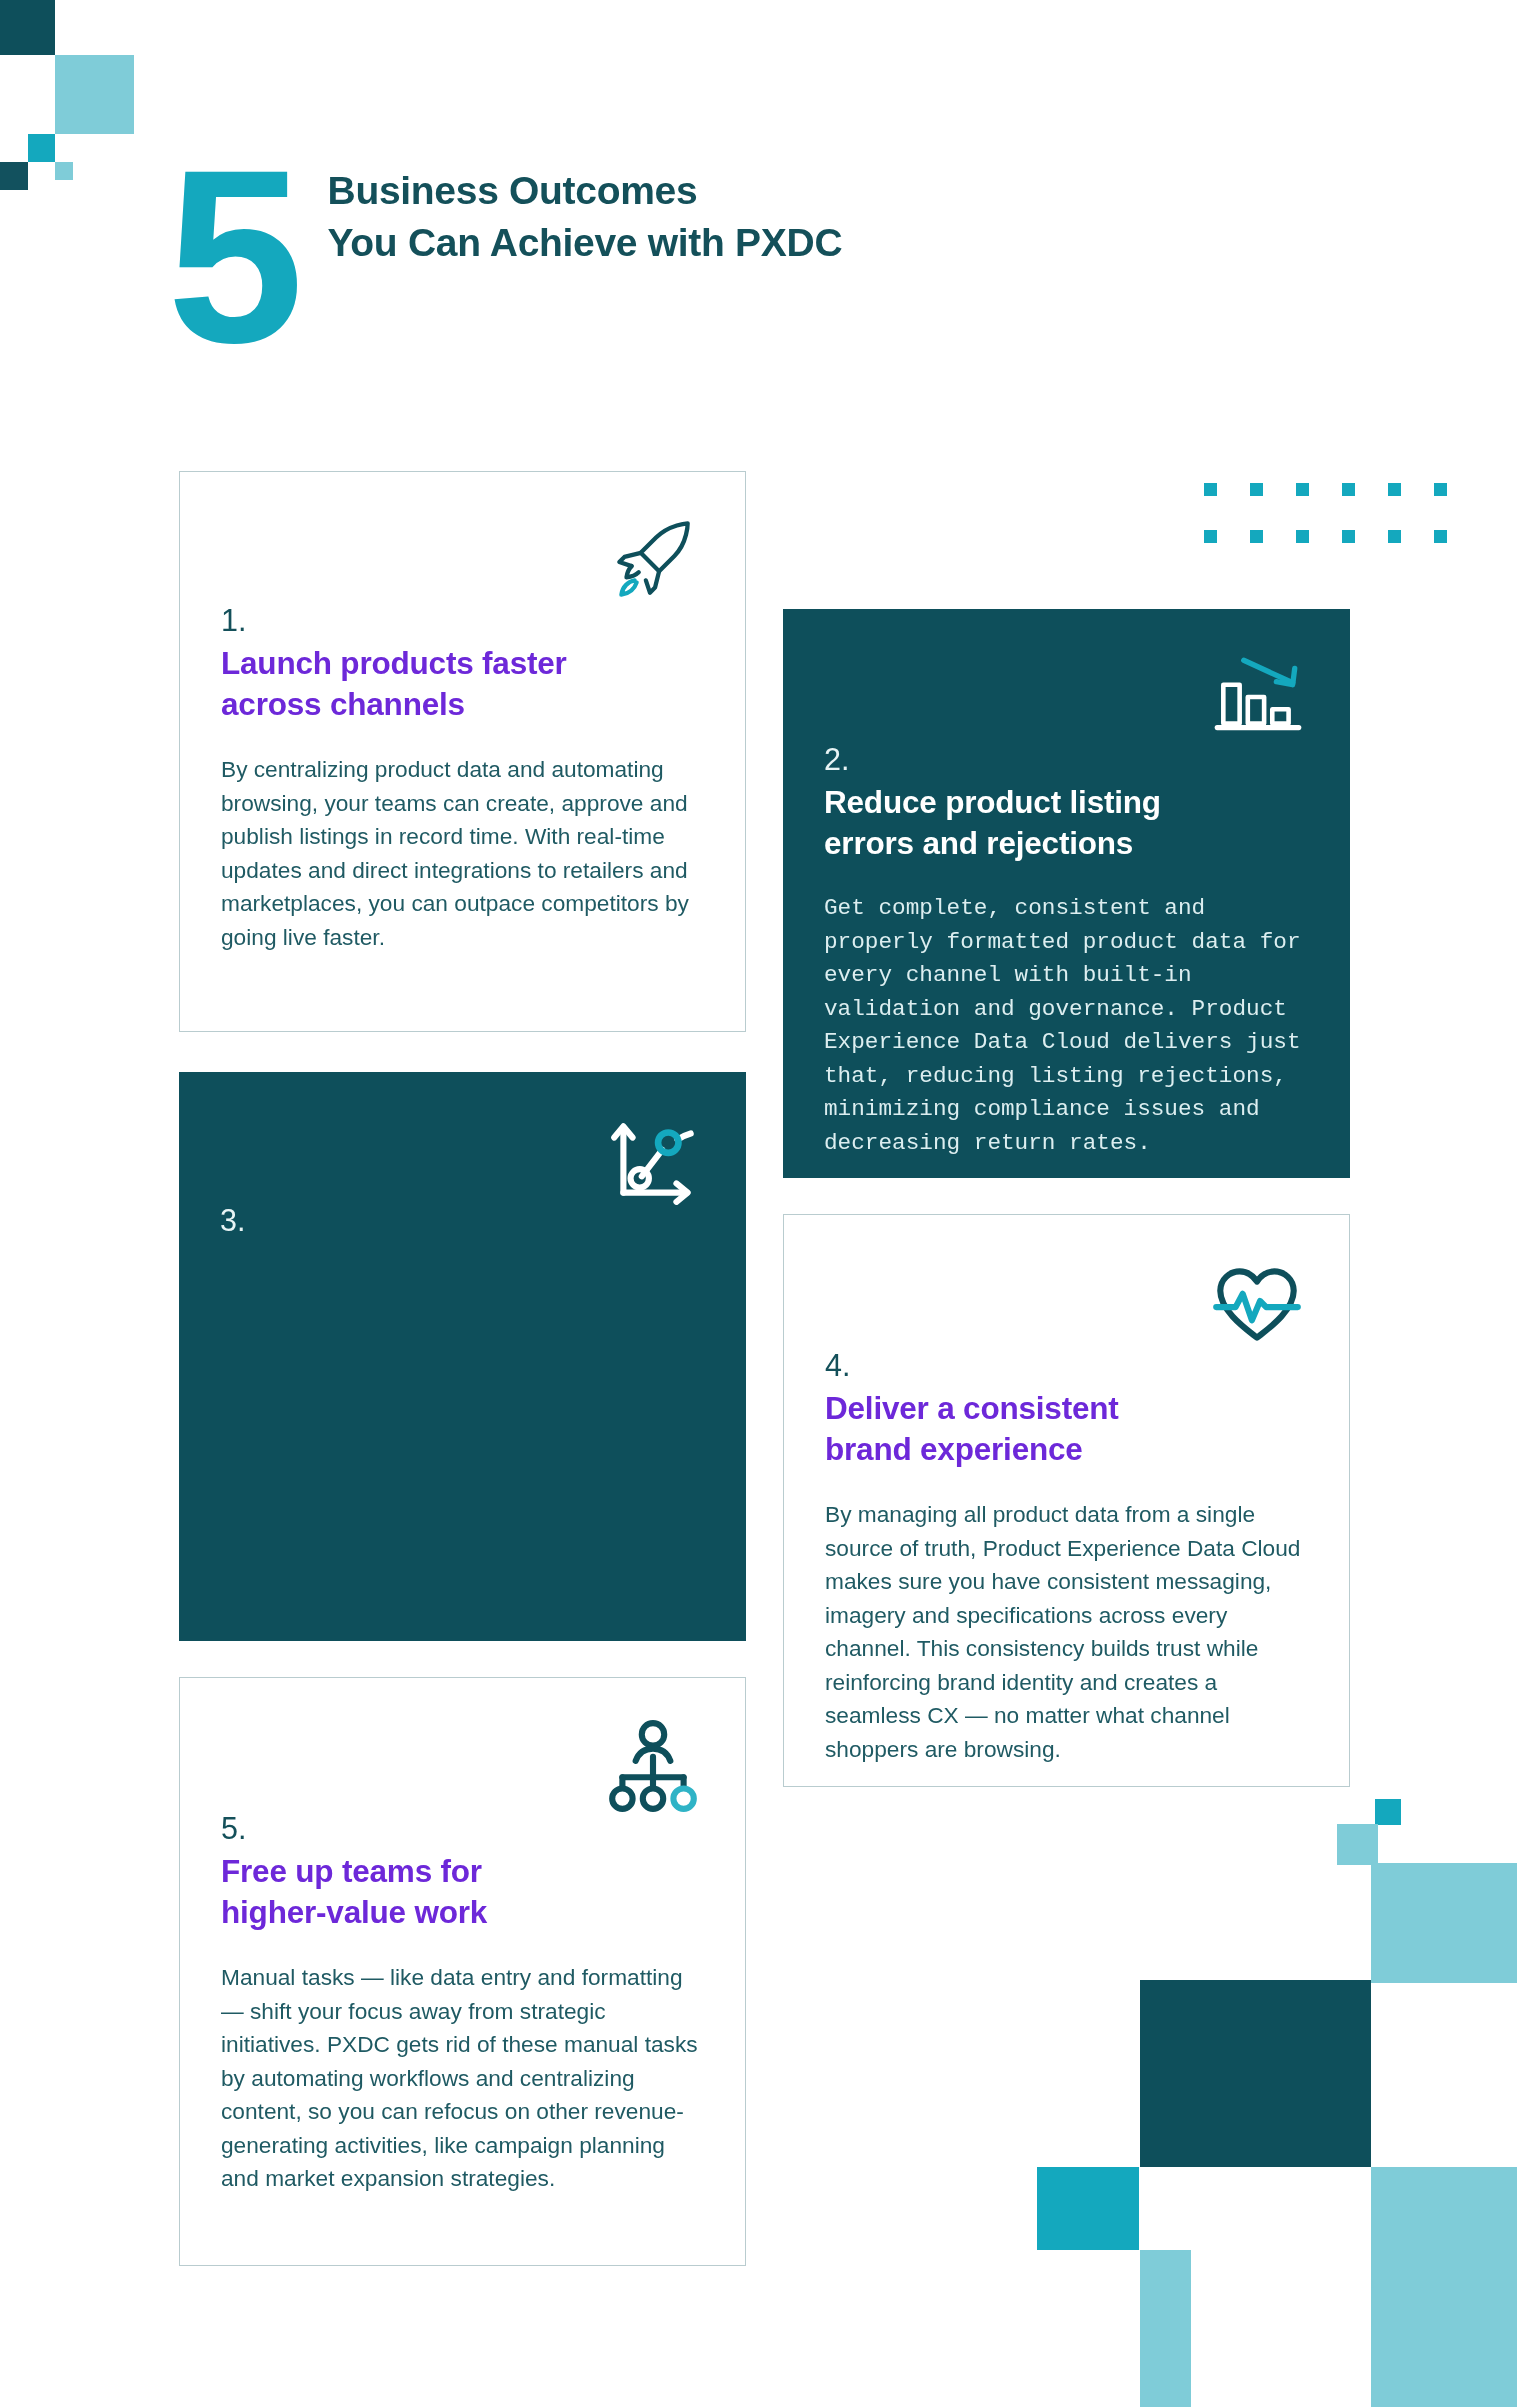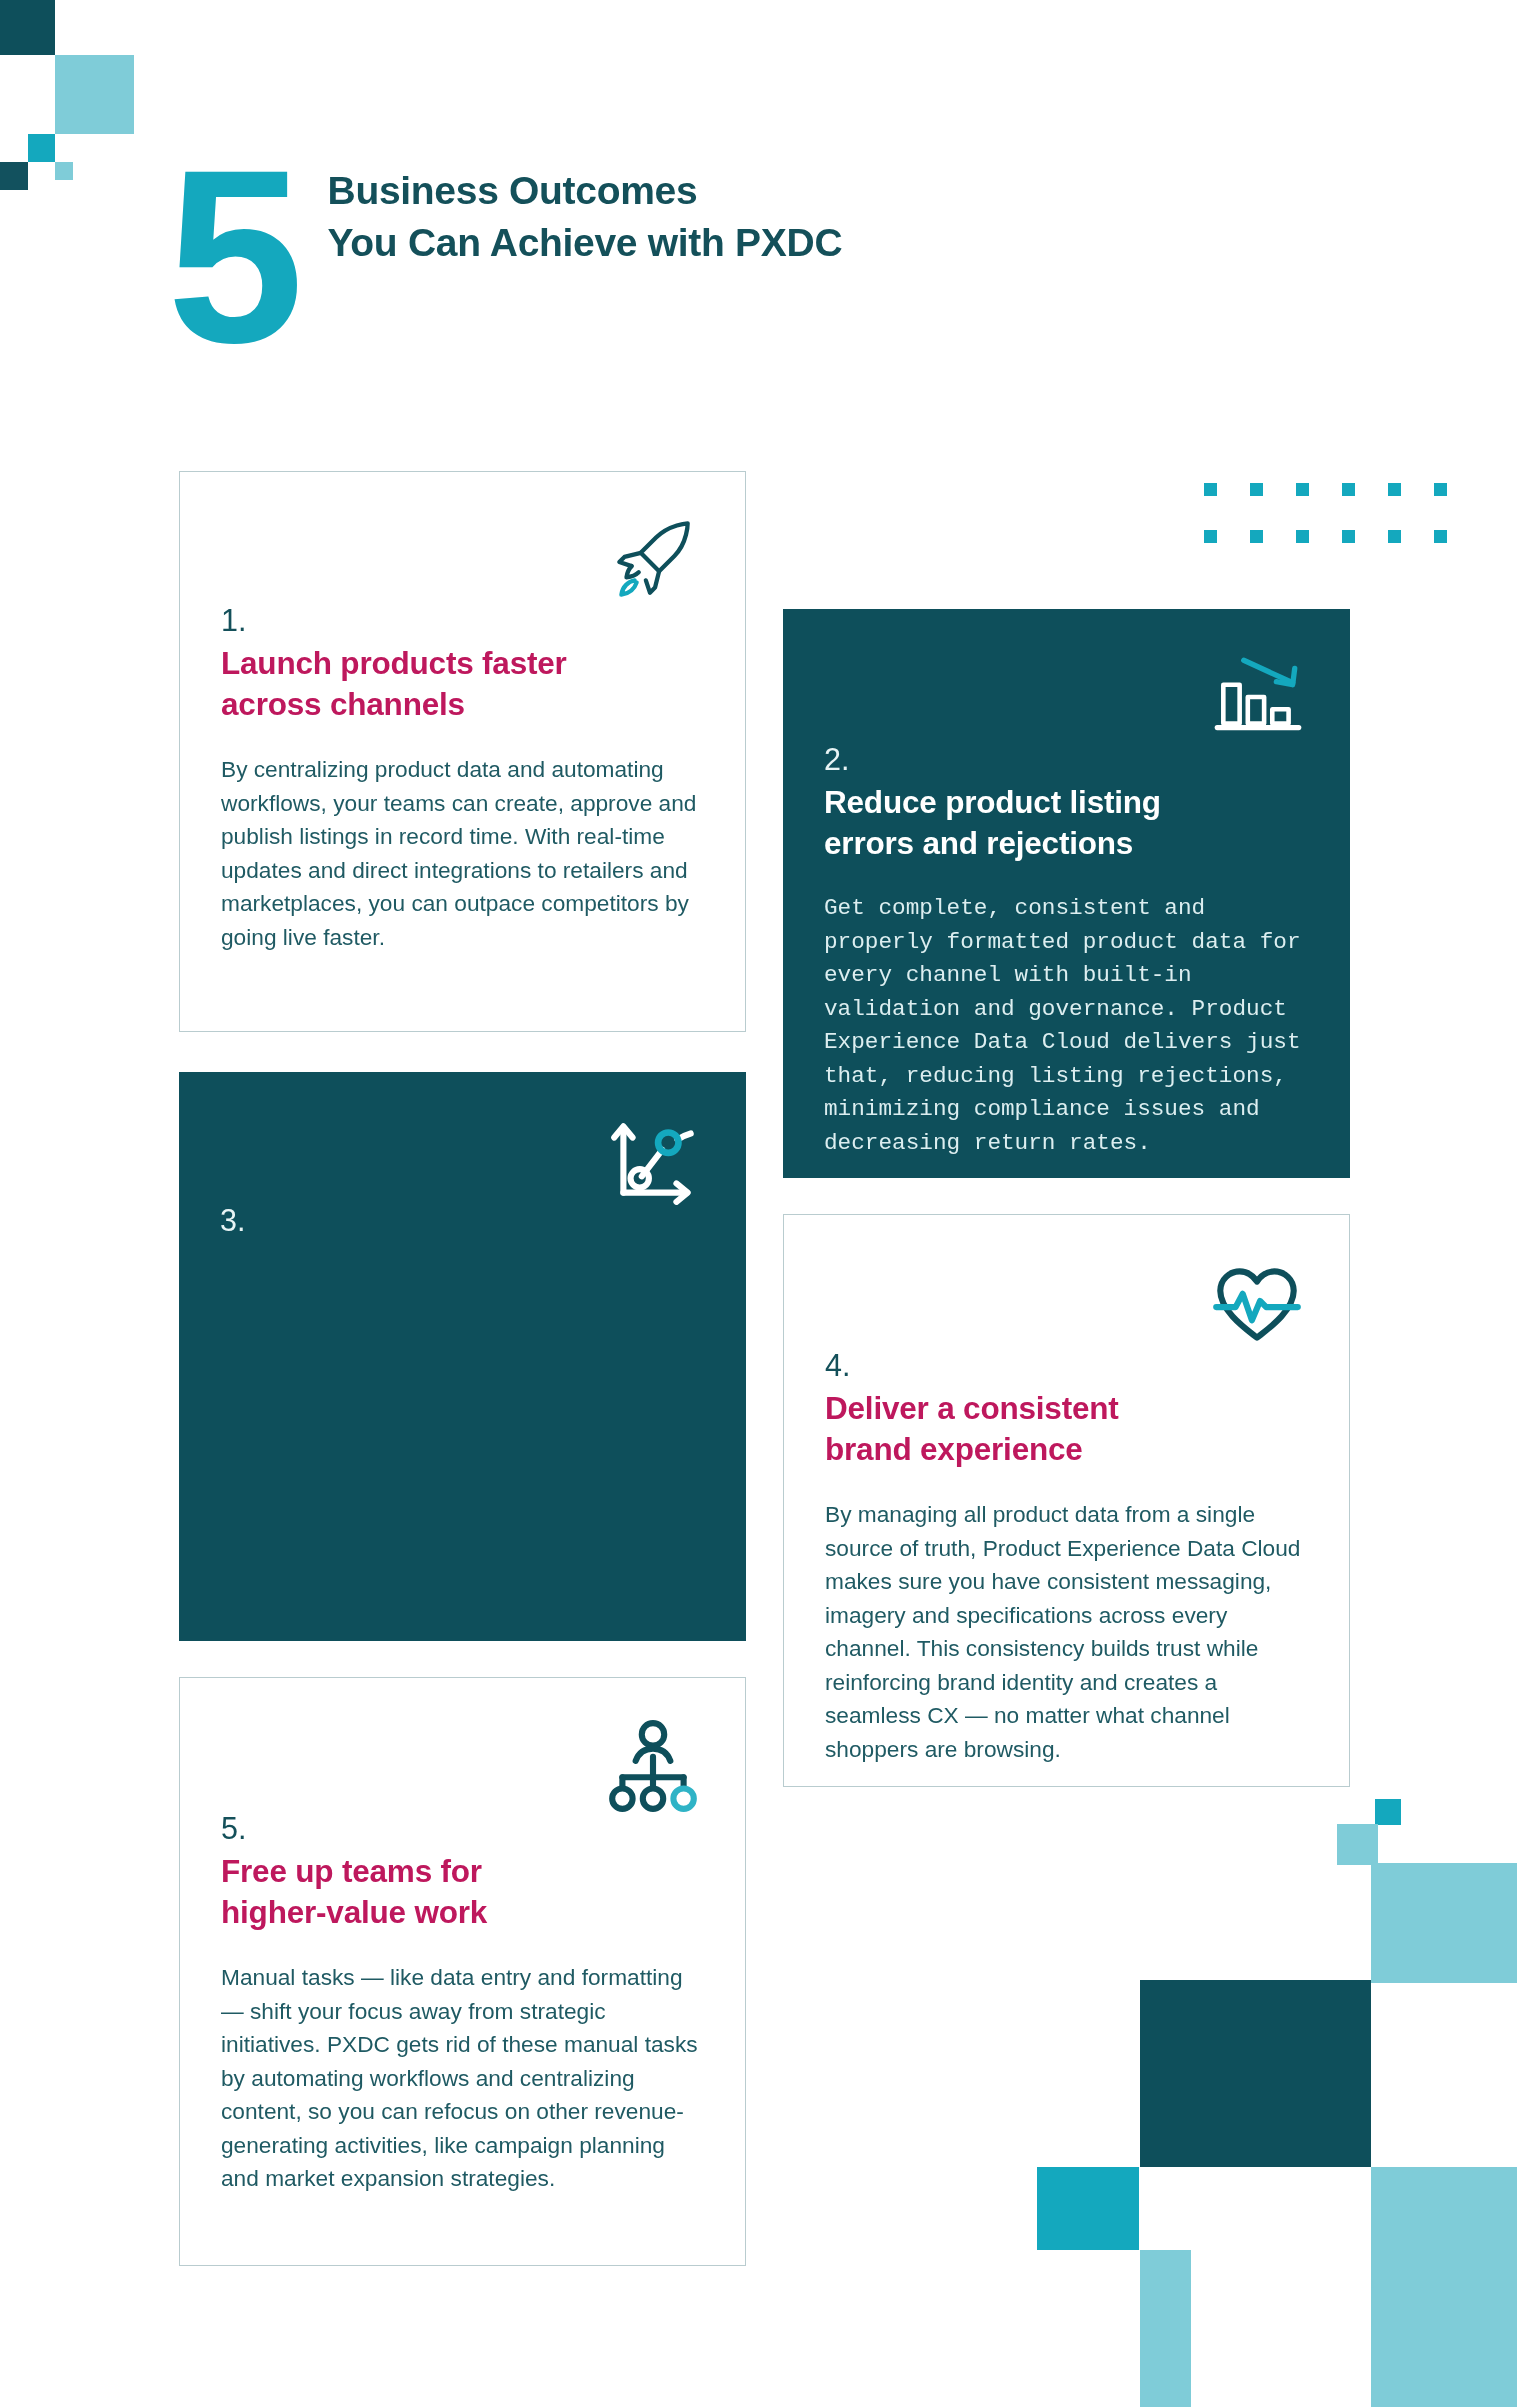--- a/index.html
+++ b/index.html
@@ -103,21 +103,21 @@
     letter-spacing: -0.2px;
     white-space: pre-line;
   }
   .card-body {
     margin-top: 27.6px;
     font-size: 22.7px;
     line-height: 1.48;
     font-weight: 400;
   }
   .light .card-num { color: #14505A; }
-  .light .card-heading { color: #be185d; }
+  .light .card-heading { color: #6d28d9; }
   .light .card-body { color: #1F5A63; }
   .dark .card-num { color: #E8F4F5; }
   .dark .card-heading { color: #FFFFFF; }
   .dark .card-body { color: #DCEEF0; font-family: Liberation Mono, monospace; }
 
   
   #card-1 { left: 179px;  top: 471px;  width: 567px; height: 561px; }
   #card-2 { left: 783px;  top: 609px;  width: 567px; height: 569px; }
   #card-3 { left: 179px;  top: 1072px; width: 567px; height: 569px; }
   #card-4 { left: 783px;  top: 1214px; width: 567px; height: 573px; }
@@ -165,21 +165,21 @@
           <path d="M84 14C84 14 66 15 53 28L38 43l9 9 9 9 15-15C84 33 84 14 84 14Z" stroke="#0E4F5B" stroke-width="4.2" stroke-linejoin="round" stroke-linecap="round"></path>
           <path d="M38 43 22 47l-5 5 12 4" stroke="#0E4F5B" stroke-width="4.2" stroke-linejoin="round" stroke-linecap="round"></path>
           <path d="M56 61l-4 16-5 5-4-12" stroke="#0E4F5B" stroke-width="4.2" stroke-linejoin="round" stroke-linecap="round"></path>
           <path d="M29 56c-4 4-5 11-5 11s8-1 12-5" stroke="#0E4F5B" stroke-width="4.2" stroke-linejoin="round" stroke-linecap="round"></path>
           <path d="M32 70c-6 1-12 6-13 14 8-1 13-6 15-12" stroke="#14A8BE" stroke-width="4.2" stroke-linejoin="round" stroke-linecap="round"></path>
         </svg>
       </div>
       <div class="card-num">1.</div>
       <div class="card-heading">Launch products faster
 across channels</div>
-      <div class="card-body">By centralizing product data and automating workflows, your teams can create, approve and publish listings in record time. With real-time updates and direct integrations to retailers and marketplaces, you can outpace competitors by going live faster.</div>
+      <div class="card-body">By centralizing product data and automating browsing, your teams can create, approve and publish listings in record time. With real-time updates and direct integrations to retailers and marketplaces, you can outpace competitors by going live faster.</div>
     </div>
   </div>
 
   <div class="card dark" id="card-2">
     <div class="card-inner">
       <div class="card-icon">
         <svg viewBox="0 0 100 100" fill="none">
           <rect x="16" y="38" width="16" height="38" stroke="#FFFFFF" stroke-width="4.5" stroke-linejoin="round"></rect>
           <rect x="40" y="50" width="16" height="26" stroke="#FFFFFF" stroke-width="4.5" stroke-linejoin="round"></rect>
           <rect x="64" y="62" width="16" height="14" stroke="#FFFFFF" stroke-width="4.5" stroke-linejoin="round"></rect>

